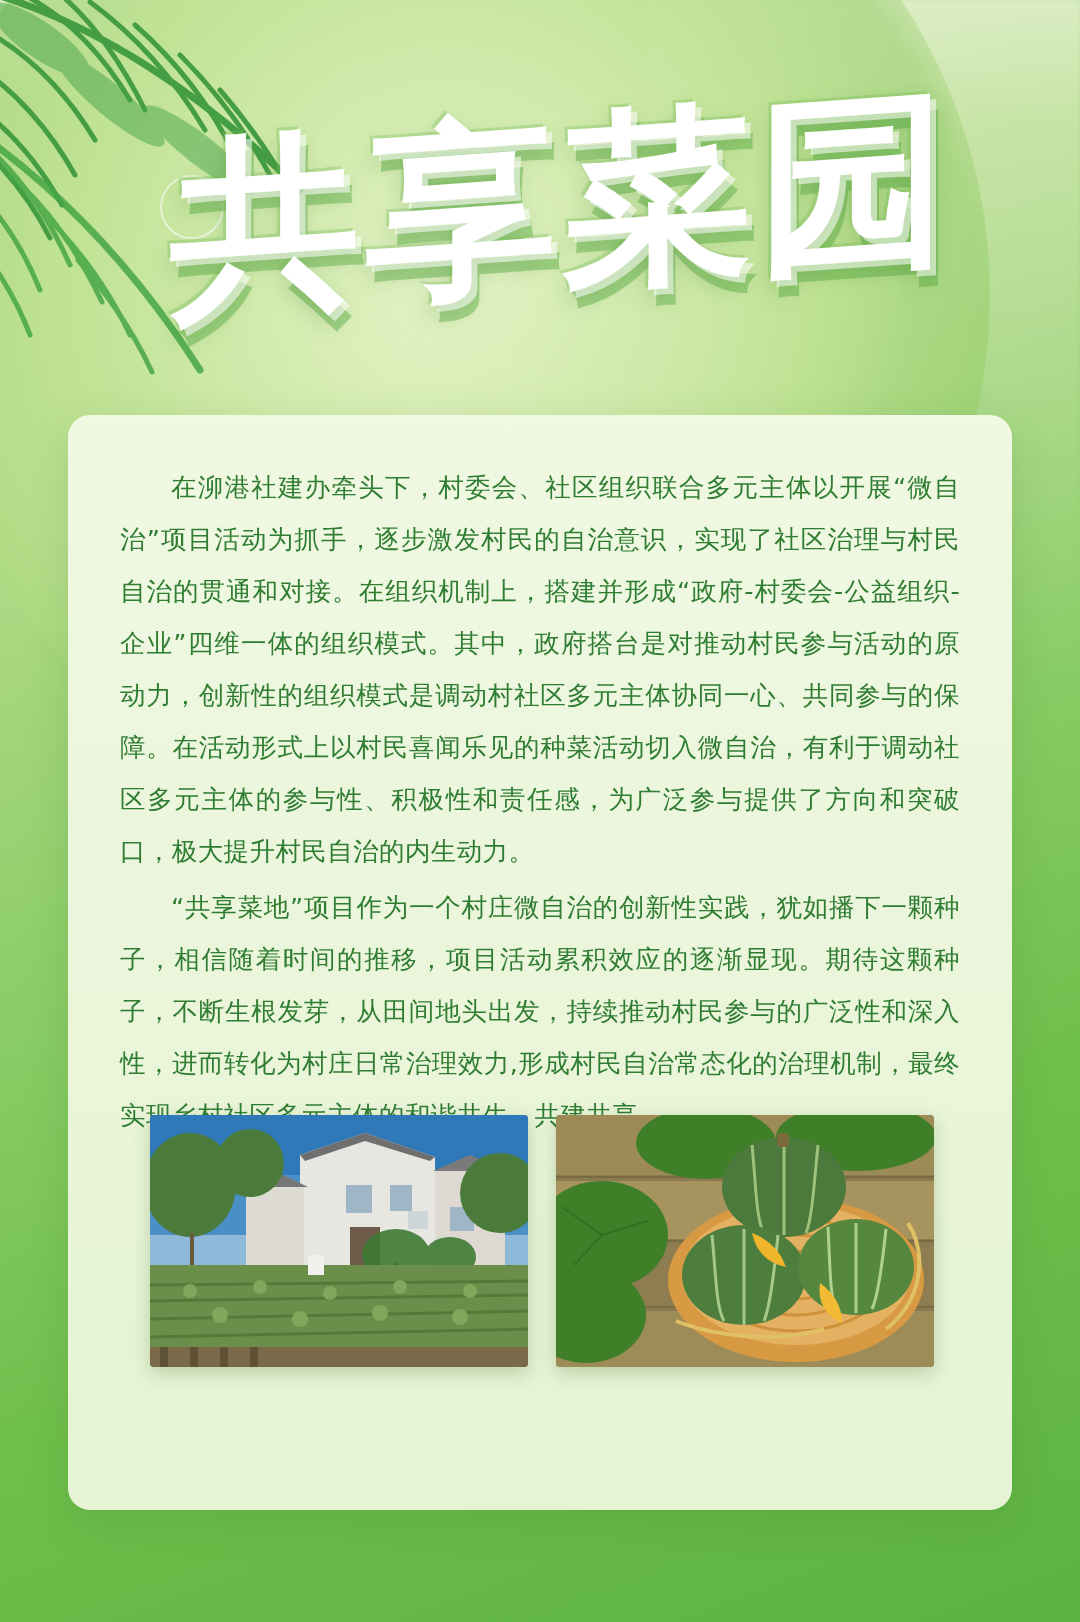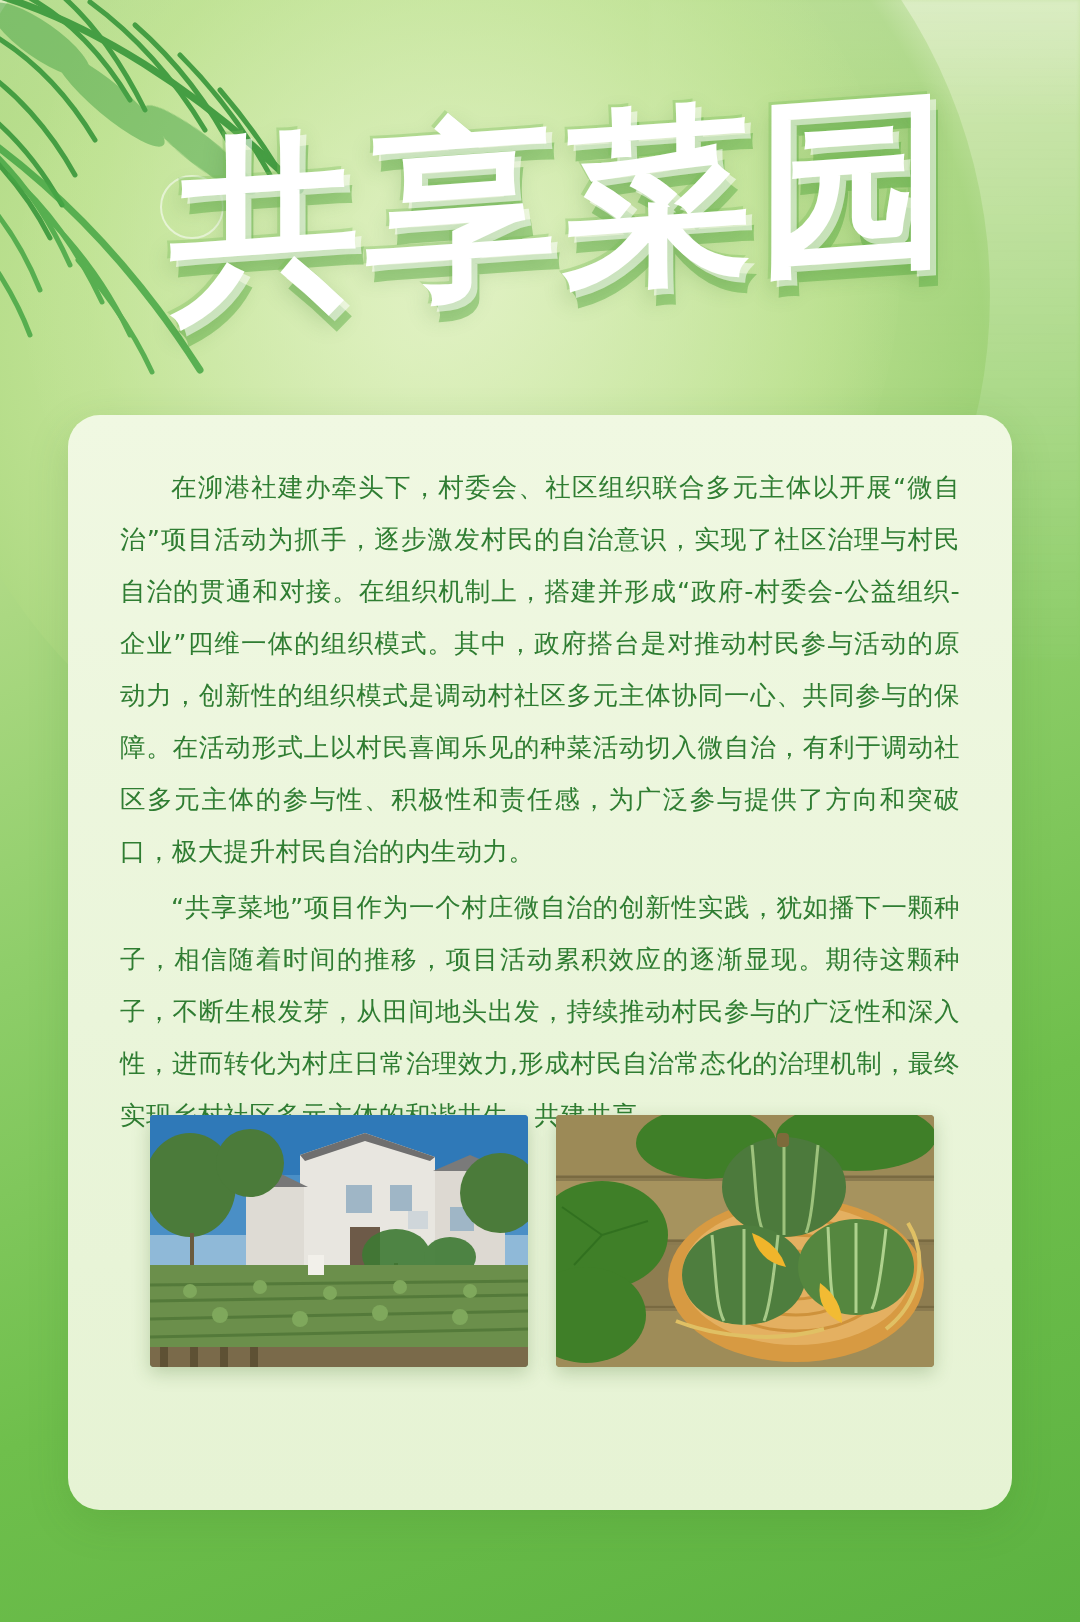--- a/index.html
+++ b/index.html
@@ -107,21 +107,21 @@
   }
 
   
   .card {
     position: absolute;
     left: 68px;
     top: 415px;
     width: 944px;
     height: 1095px;
     background: linear-gradient(180deg, #f0f8e2 0%, #eaf5da 55%, #e6f3d4 100%);
-    border-radius: 32px;
+    border-radius: 22px;
     box-shadow: 0 12px 40px rgba(60,120,40,0.18);
     box-sizing: border-box;
     padding: 46px 52px 40px 52px;
   }
   .para {
     color: #2f7d32;
     font-size: 25.5px;
     line-height: 52px;
     text-align: justify;
     text-indent: 2em;

